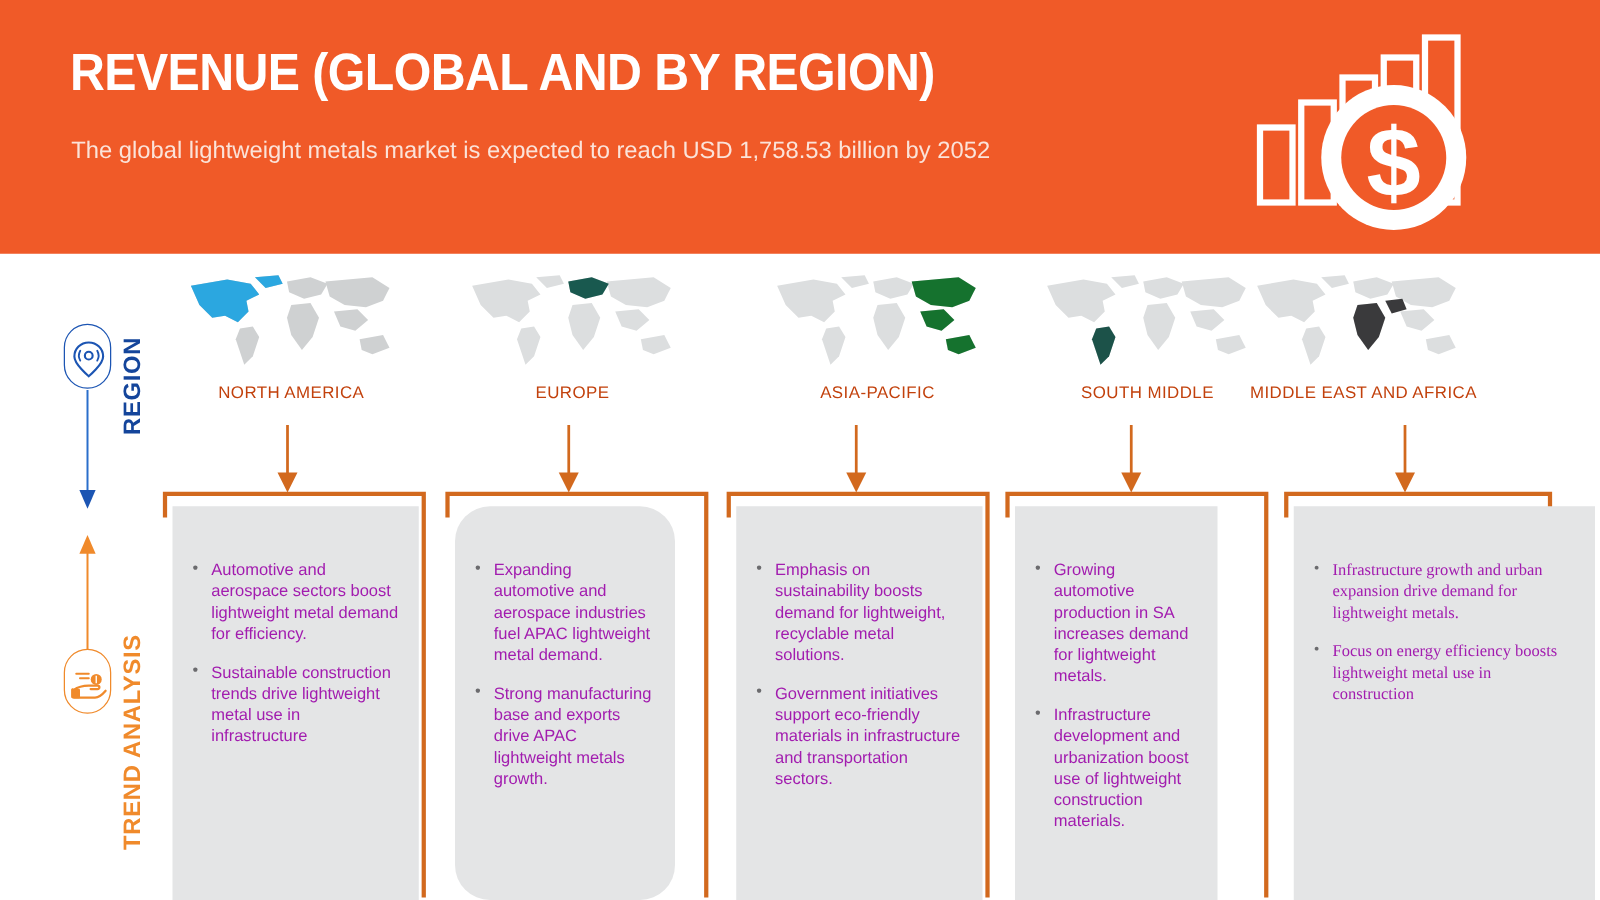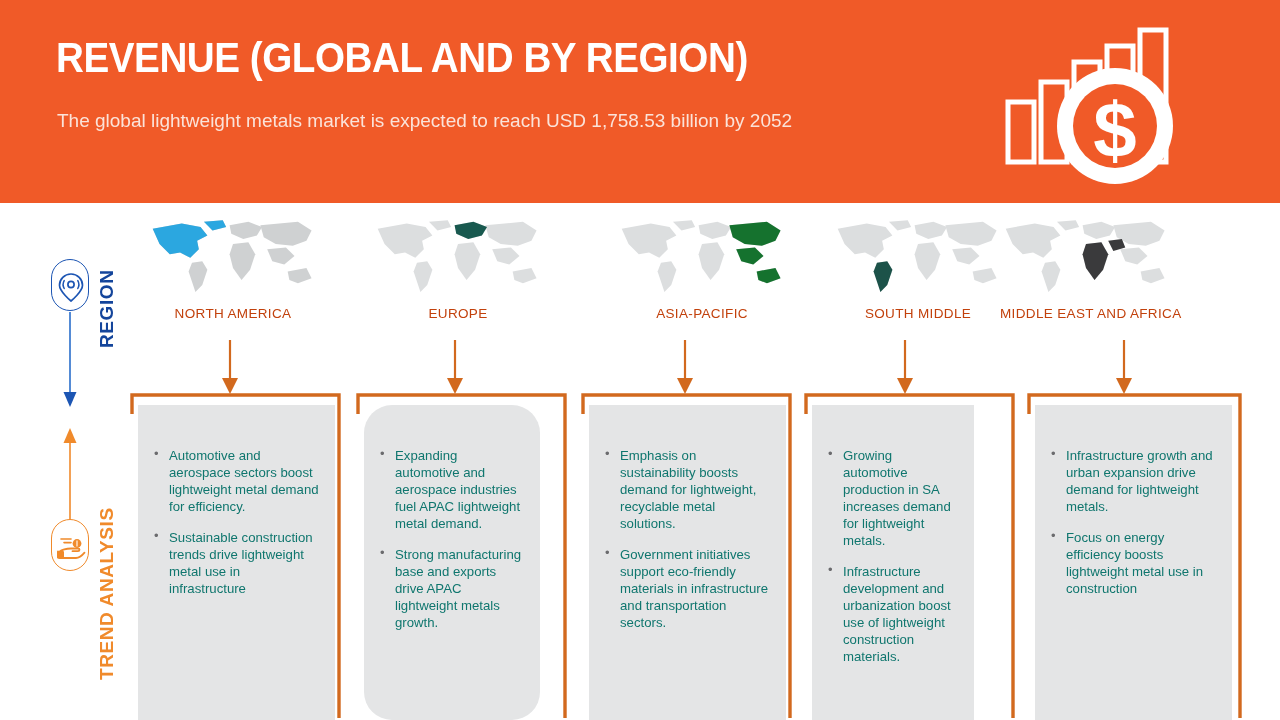--- a/index.html
+++ b/index.html
@@ -72,21 +72,21 @@
   .panel-box {
     position: absolute; left: 9px; top: 13px;
     background: #E4E5E6;
     height: 315px;
     padding: 42px 16px 10px 14px;
   }
   .bullets { list-style: none; }
   .bullets li {
     position: relative;
     padding-left: 17px;
-    font-size: 13.2px; line-height: 1.29; color: #0f766e;
+    font-size: 13.2px; line-height: 1.29; color: #a21caf;
     margin-bottom: 14px;
   }
   .bullets li::before {
     content: "•";
     position: absolute; left: 2px; top: -1px;
     font-size: 13px; color: #6B6B6E;
   }
 </style>
 </head>
 <body>
@@ -319,21 +319,21 @@
         <li>Growing automotive production in SA increases demand for lightweight metals.</li>
         <li>Infrastructure development and urbanization boost use of lightweight construction materials.</li>
       </ul>
     </div>
   </div>
 
   <div class="panel-wrap" style="left:1026px; width:222px;">
     <svg class="panel-bracket" width="222" height="328">
       <path d="M3 22 L3 3 L214 3 L214 326" fill="none" stroke="#D2691E" stroke-width="3.4"></path>
     </svg>
-    <div class="panel-box" style="width:197px;">
+    <div class="panel-box" style="width:241px;font-family:Liberation Serif, serif;">
       <ul class="bullets">
         <li>Infrastructure growth and urban expansion drive demand for lightweight metals.</li>
         <li>Focus on energy efficiency boosts lightweight metal use in construction</li>
       </ul>
     </div>
   </div>
 
 </div>
 
 </body></html>

